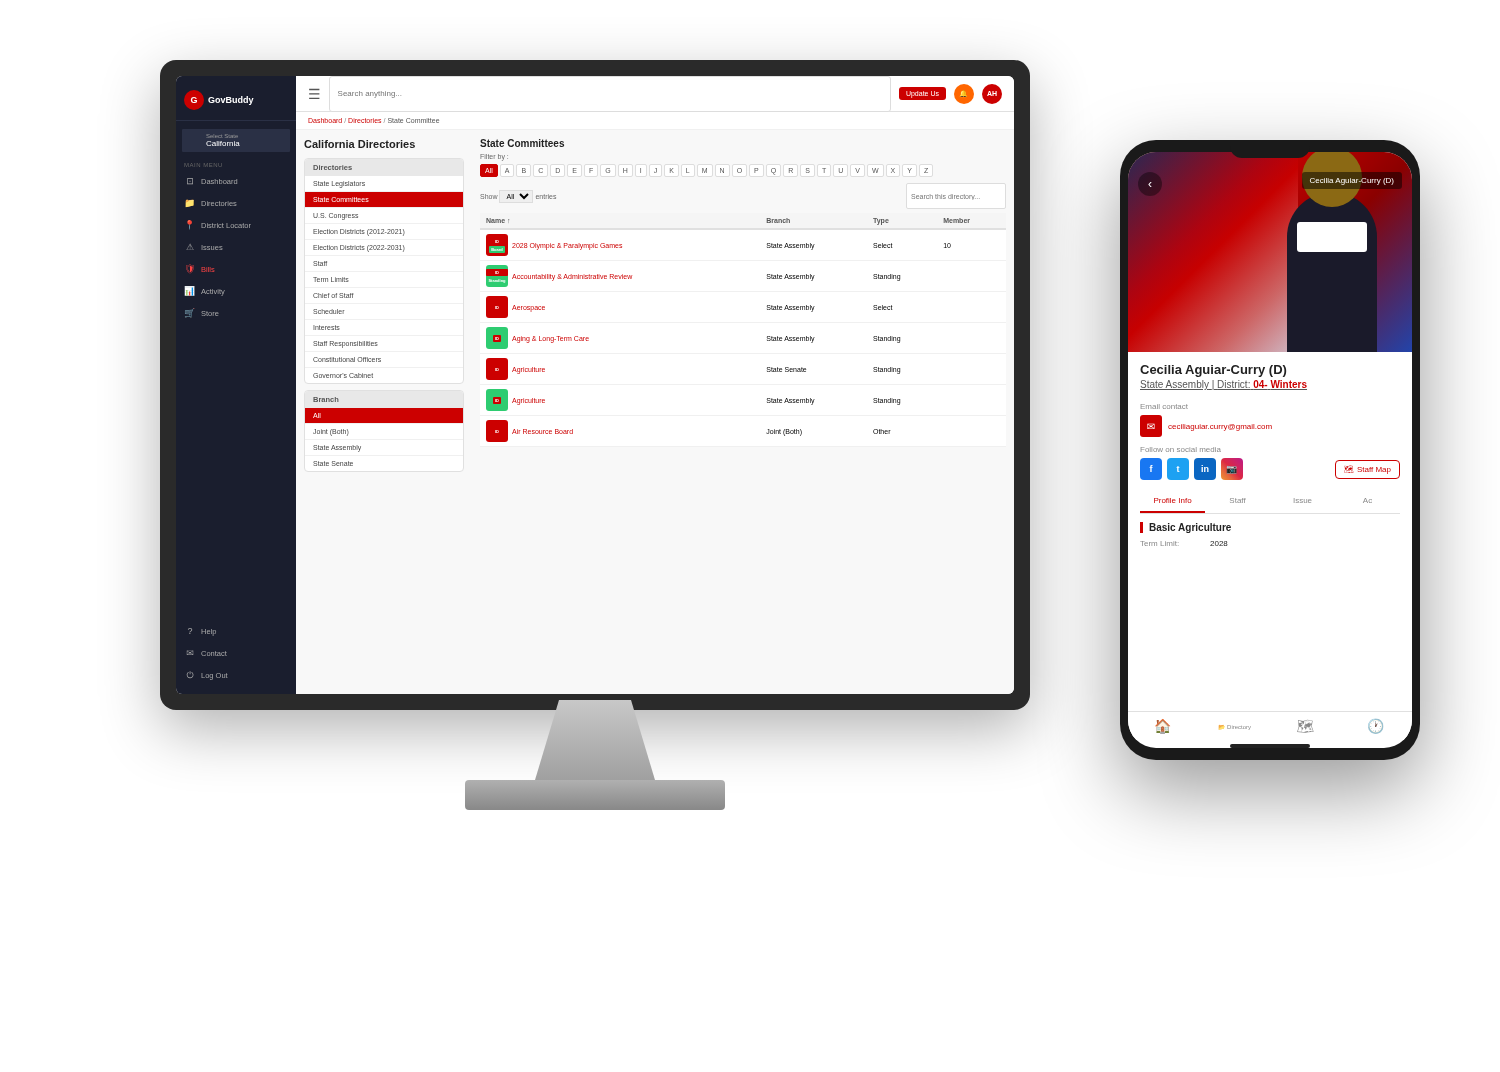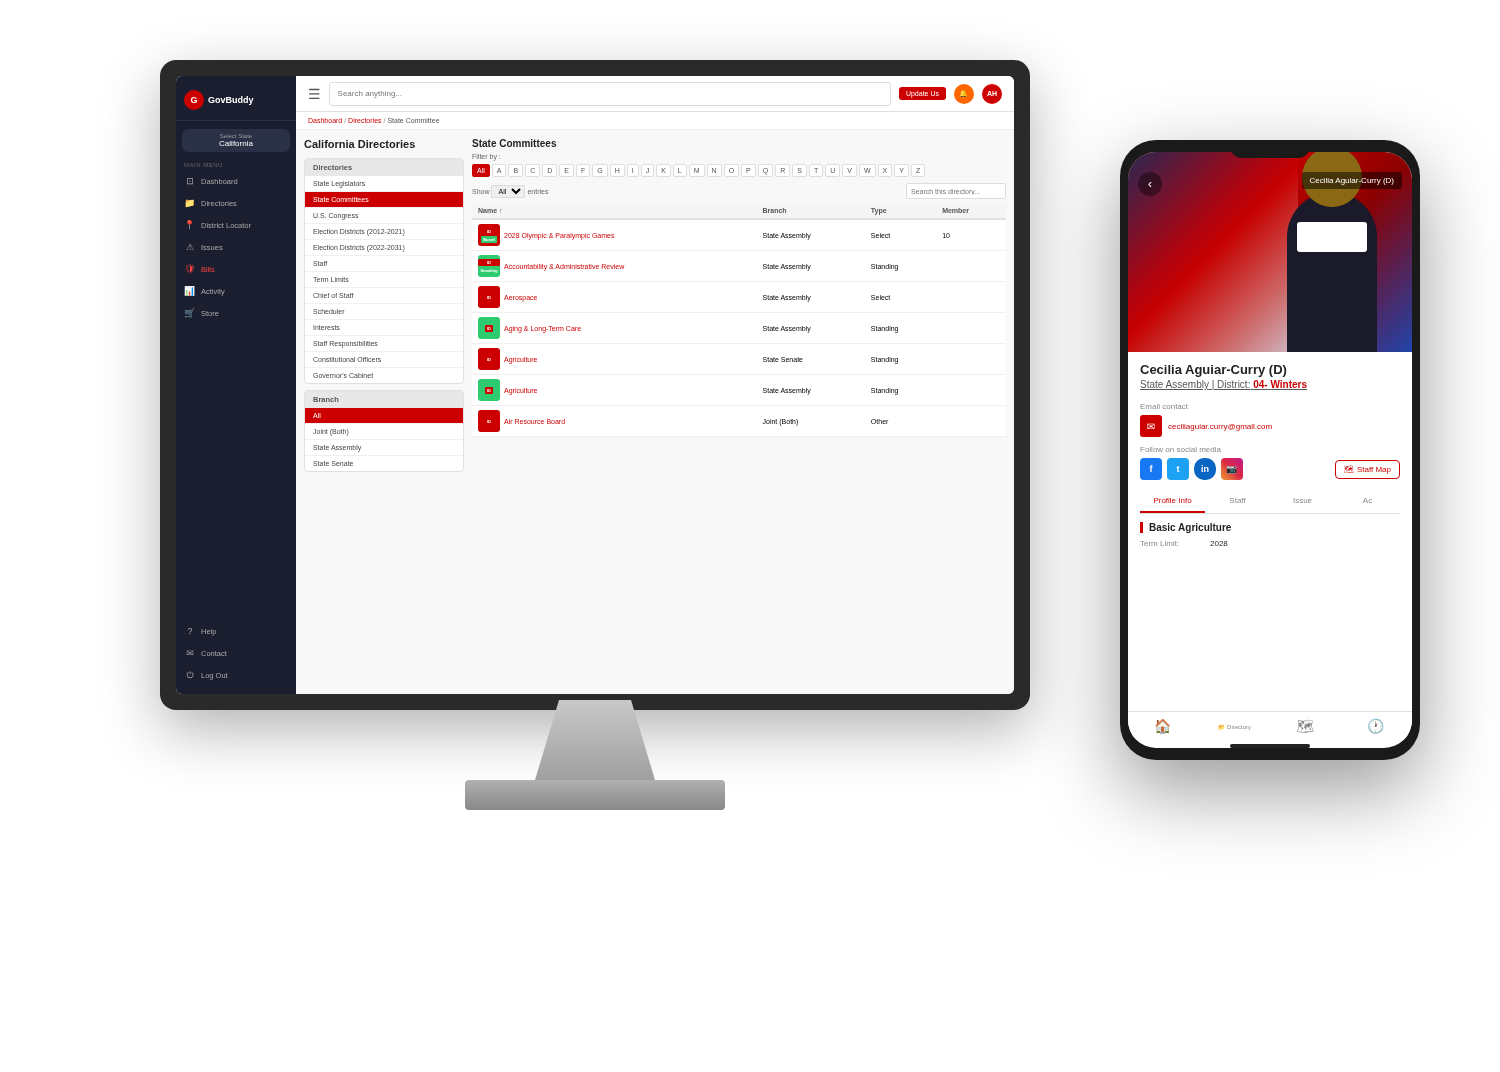--- a/index.html
+++ b/index.html
@@ -106,27 +106,26 @@
       margin-right: 4px;
     }
 
     .logo-text {
       color: white;
       font-size: 9px;
       font-weight: bold;
     }
 
     .sidebar-state-select {
-      padding: 4px 8px;
+      padding: 4px 24px;
       background: #2a3045;
       margin: 4px 6px;
-      border-radius: 6px;
+      border-radius: 1px;
       font-size: 7px;
       color: #aaa;
-      text-align: center;
     }
 
     .sidebar-state-select .state-name {
       color: white;
       font-size: 8px;
     }
 
     .sidebar-section-label {
       color: #666;
       font-size: 6px;
@@ -178,21 +177,21 @@
     }
 
     .header-menu-icon {
       font-size: 14px;
       color: #555;
       cursor: pointer;
     }
 
     .header-search {
       flex: 1;
-      height: 24px;
+      height: 36px;
       border: 1px solid #ddd;
       border-radius: 3px;
       padding: 0 8px;
       font-size: 8px;
       color: #999;
     }
 
     .header-btn {
       background: #cc0000;
       color: white;
@@ -241,21 +240,21 @@
     .breadcrumb span { color: #cc0000; cursor: pointer; }
     .breadcrumb span:last-child { color: #555; cursor: default; }
 
     
     .page-body {
       display: flex;
       flex: 1;
       overflow: hidden;
       background: #f8f8f8;
       padding: 8px;
-      gap: 8px;
+      gap: 16px;
     }
 
     
     .left-panel {
       width: 160px;
       flex-shrink: 0;
     }
 
     .page-title {
       font-size: 11px;
@@ -349,21 +348,21 @@
       color: #666;
     }
 
     .show-entries select {
       font-size: 7px;
       border: 1px solid #ddd;
       padding: 1px 2px;
     }
 
     .search-dir {
-      height: 16px;
+      height: 26px;
       border: 1px solid #ddd;
       border-radius: 2px;
       padding: 0 4px;
       font-size: 7px;
       width: 100px;
     }
 
     .data-table {
       width: 100%;
       border-collapse: collapse;
@@ -605,21 +604,21 @@
       display: flex;
       align-items: center;
       justify-content: center;
       color: white;
       font-size: 9px;
       font-weight: bold;
     }
 
     .si-fb { background: #1877F2; }
     .si-tw { background: #1DA1F2; }
-    .si-li { background: #0A66C2; border-radius: 10px; }
+    .si-li { background: #0A66C2; }
     .si-ig { background: linear-gradient(45deg, #f09433, #e6683c, #dc2743, #cc2366, #bc1888); }
 
     .show-map-btn {
       margin-left: auto;
       background: white;
       border: 1.5px solid #cc0000;
       color: #cc0000;
       border-radius: 4px;
       padding: 4px 8px;
       font-size: 8px;

